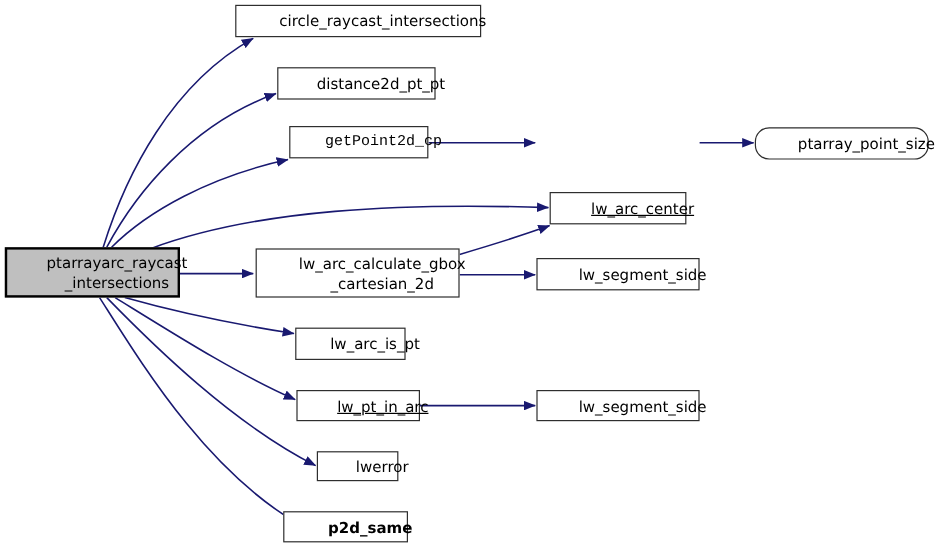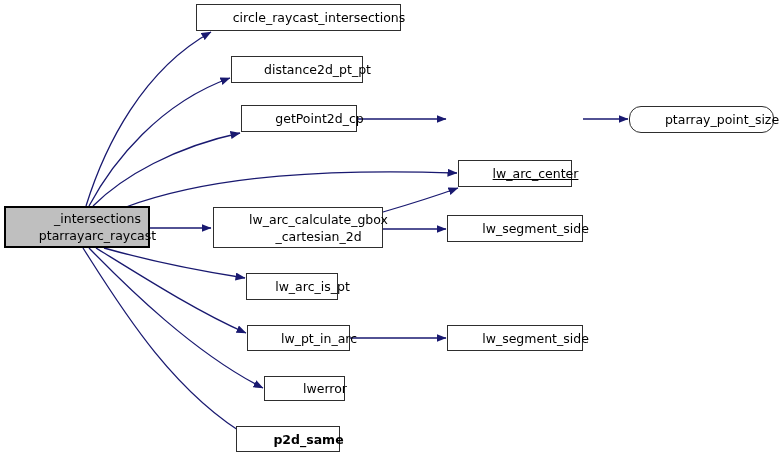--- a/index.html
+++ b/index.html
@@ -74,33 +74,33 @@
     <path class="edge" d="M89,248 C128,288 194,353 263,388" marker-end="url(#arrow)"></path>
     <path class="edge" d="M83,248 C118,303 172,393 251,438" marker-end="url(#arrow)"></path>
     <path class="edge" d="M357,119 L446,119" marker-end="url(#arrow)"></path>
     <path class="edge" d="M583,119 L628,119" marker-end="url(#arrow)"></path>
     <path class="edge" d="M383,212 C407,205 433,197 458,188" marker-end="url(#arrow)"></path>
     <path class="edge" d="M383,229 L446,229" marker-end="url(#arrow)"></path>
     <path class="edge" d="M350,338 L446,338" marker-end="url(#arrow)"></path>
   </svg>
 
   <div class="node root" style="left:4px; top:206px; width:146px; height:42px;">
+    <span>ptarrayarc_raycast</span>
     <span>_intersections</span>
-    <span>ptarrayarc_raycast</span>
   </div>
 
   <div class="node" style="left:196px; top:4px; width:205px; height:27px;">
     <span>circle_raycast_intersections</span>
   </div>
 
   <div class="node" style="left:231px; top:56px; width:132px; height:27px;">
     <span>distance2d_pt_pt</span>
   </div>
 
-  <div class="node" style="left:241px; top:105px; width:116px; height:27px;">
+  <div class="node" style="left:241px; top:105px; width:116px; height:27px;font-family:Liberation Mono, monospace;">
     <span>getPoint2d_cp</span>
   </div>
 
 
   <div class="node" style="left:629px; top:106px; width:145px; height:27px;border-radius:12px;">
     <span>ptarray_point_size</span>
   </div>
 
   <div class="node" style="left:458px; top:160px; width:114px; height:27px;text-decoration:underline;">
     <span>lw_arc_center</span>
@@ -112,29 +112,29 @@
   </div>
 
   <div class="node" style="left:447px; top:215px; width:136px; height:27px;">
     <span>lw_segment_side</span>
   </div>
 
   <div class="node" style="left:246px; top:273px; width:92px; height:27px;">
     <span>lw_arc_is_pt</span>
   </div>
 
-  <div class="node" style="left:247px; top:325px; width:103px; height:26px;">
+  <div class="node" style="left:247px; top:325px; width:103px; height:26px;text-decoration:underline;">
     <span>lw_pt_in_arc</span>
   </div>
 
   <div class="node" style="left:447px; top:325px; width:136px; height:26px;">
     <span>lw_segment_side</span>
   </div>
 
-  <div class="node" style="left:264px; top:376px; width:81px; height:25px;">
+  <div class="node" style="left:264px; top:376px; width:68px; height:25px;">
     <span>lwerror</span>
   </div>
 
   <div class="node" style="left:236px; top:426px; width:104px; height:26px;font-weight:bold;">
     <span>p2d_same</span>
   </div>
 
 </div>
 
 </body></html>

